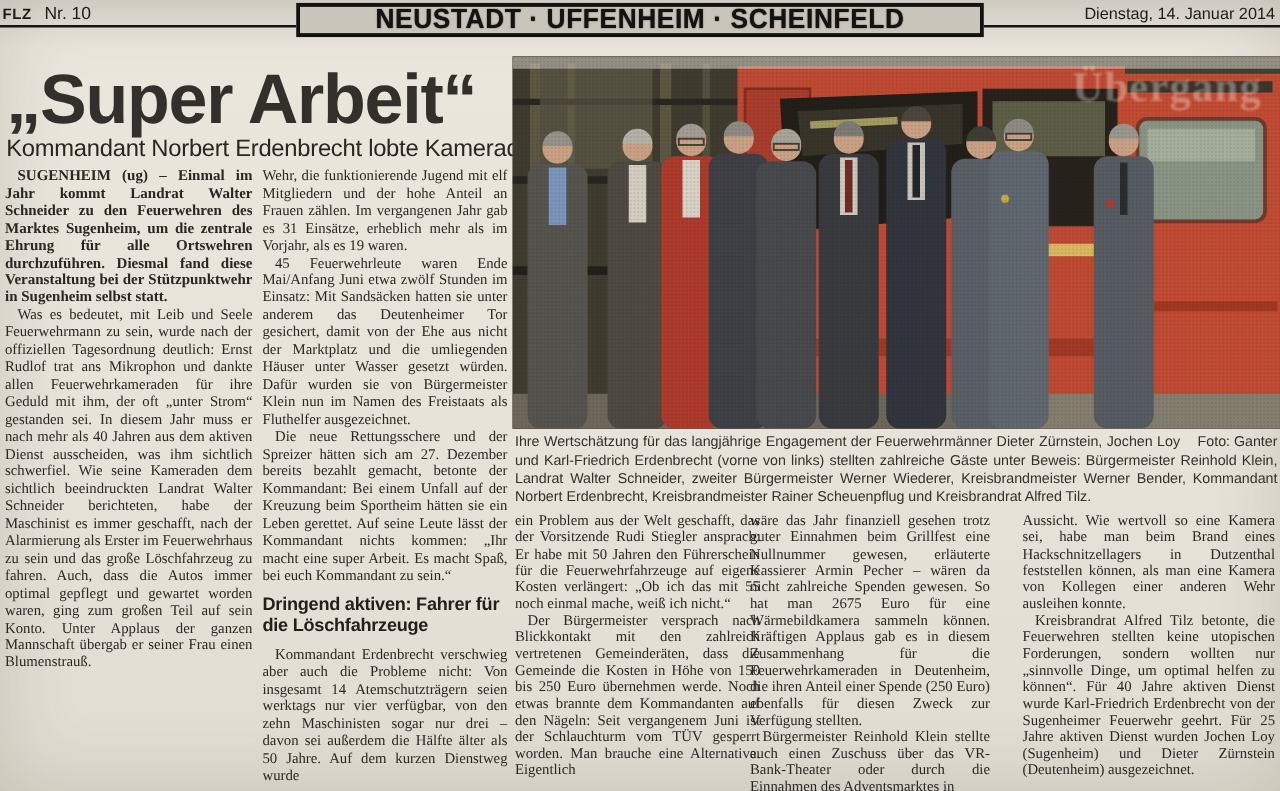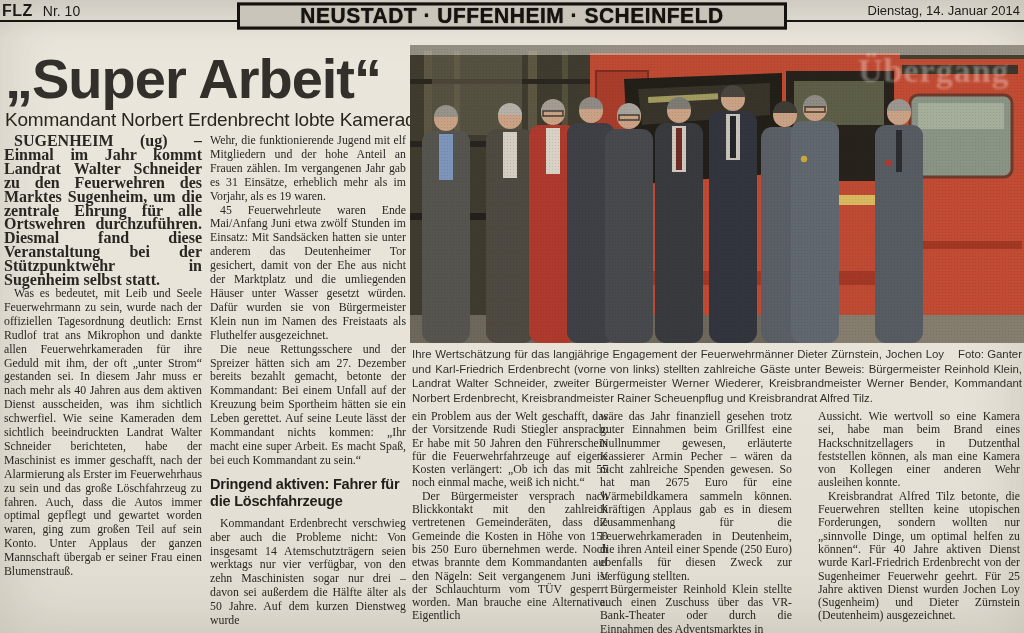--- a/index.html
+++ b/index.html
@@ -4,21 +4,21 @@
 <style>
   html,body{margin:0;padding:0;background:#b8b4aa;}
   .page{
     position:relative;width:1024px;height:633px;overflow:hidden;
     background:linear-gradient(180deg,#dcd8cf 0,#eae6dc 6%,#e7e3d9 55%,#e0dcd1 100%);
     font-family:"Liberation Serif", serif;color:#2a2723;
     box-shadow:inset 0 0 60px rgba(90,80,60,.18);
   }
   
   .topbar-left{position:absolute;left:2px;top:2px;font-family:"Liberation Sans",sans-serif;font-size:14px;color:#1d1b18;white-space:nowrap;}
-  .flz{font-weight:700;font-size:16px;letter-spacing:.5px;margin-right:10px;}
+  .flz{font-weight:700;font-size:12px;letter-spacing:.5px;margin-right:10px;}
   .rule{position:absolute;top:20px;height:2px;background:#171512;}
   .rule-left{left:0;width:237px;}
   .rule-right{left:787px;right:0;}
   .section-box{
     position:absolute;left:237px;top:3px;width:550px;height:26px;
     background:#c9c5bb;border:3px solid #141210;box-sizing:border-box;
     display:flex;align-items:center;justify-content:center;
     font-family:"Liberation Sans",sans-serif;font-weight:800;font-size:21px;
     letter-spacing:.5px;color:#15130f;transform:scaleY(1.05);
     text-shadow:0 0 1px #15130f;white-space:nowrap;
@@ -34,21 +34,21 @@
     position:absolute;left:5px;top:109px;margin:0;
     font-family:"Liberation Sans",sans-serif;font-weight:400;font-size:19px;
     letter-spacing:-.2px;color:#29261f;white-space:nowrap;
   }
   
   .col{position:absolute;top:134px;bottom:0;text-align:justify;font-size:11.8px;line-height:13.9px;overflow:hidden;
        hyphens:auto;-webkit-hyphens:auto;}
   .col p{margin:0;}
   .col p.indent{text-indent:10px;}
   .col p.cont{text-indent:0;font-family:Liberation Serif, serif;}
-  .col p.lead{font-weight:700;font-size:16px;text-indent:10px;}
+  .col p.lead{font-weight:700;font-size:12px;text-indent:10px;}
   .col h3.crosshead{
     font-family:"Liberation Sans",sans-serif;font-size:14.5px;line-height:17.5px;
     font-weight:700;margin:8px 0 6px;text-align:left;color:#23201b;letter-spacing:-.2px;
   }
   #col-0{left:4px;width:198px;}
   #col-1{left:210px;width:196px;}
   #col-2,#col-3,#col-4{top:410px;line-height:13.3px;}
   #col-2{left:412px;width:196px;}
   #col-3{left:600px;width:192px;}
   #col-4{left:818px;width:202px;}

